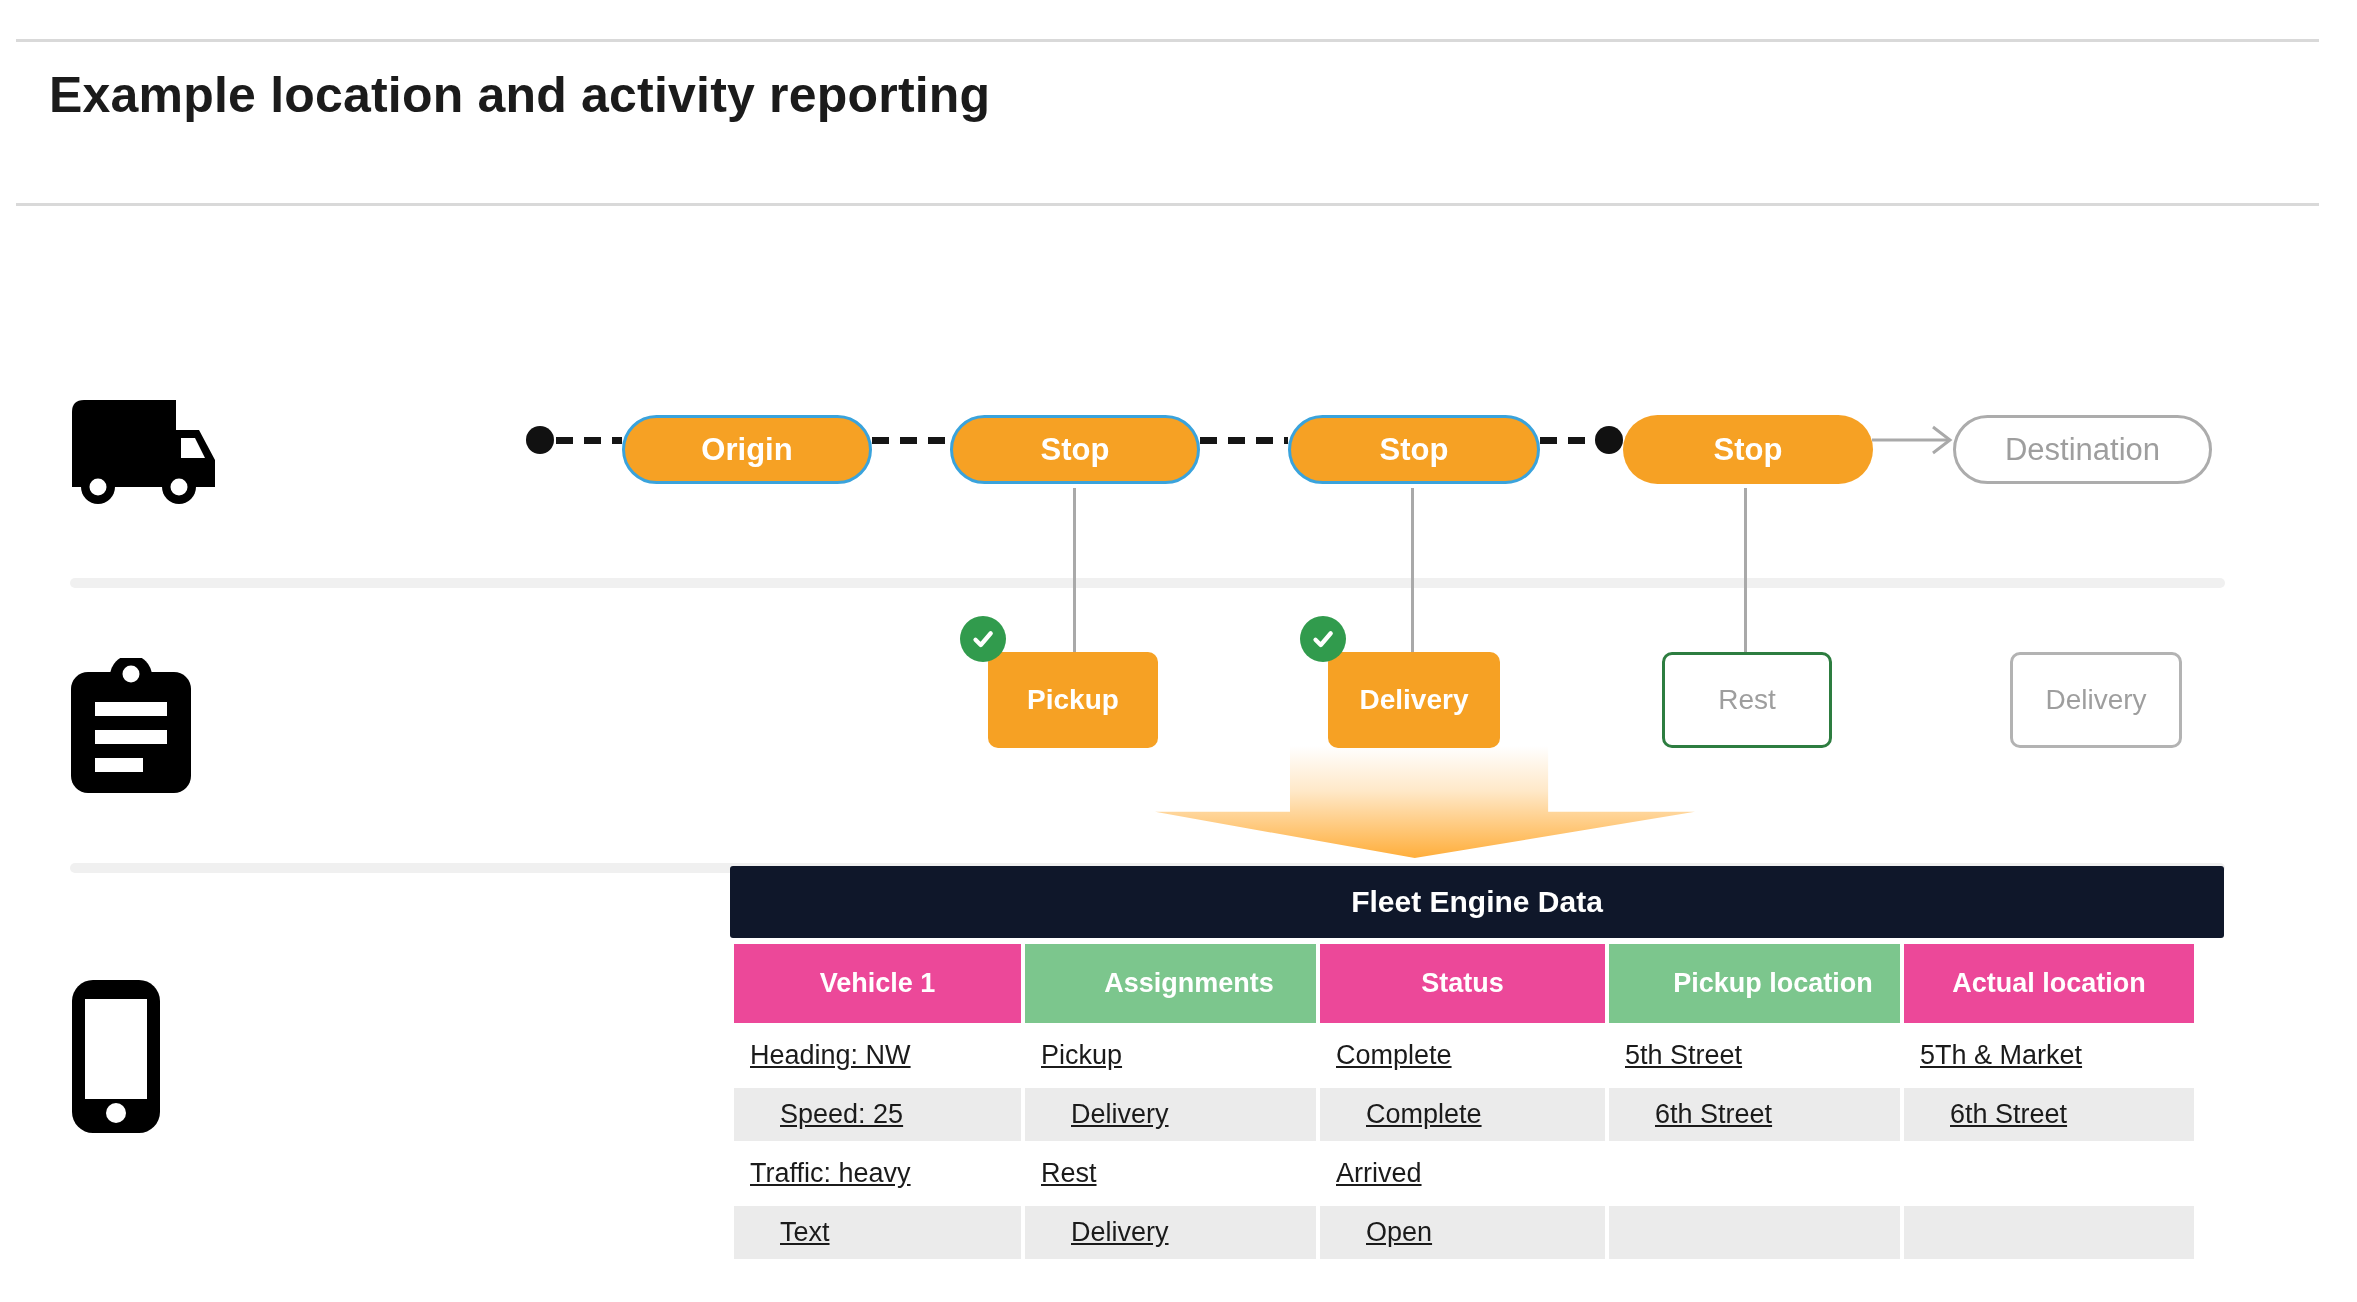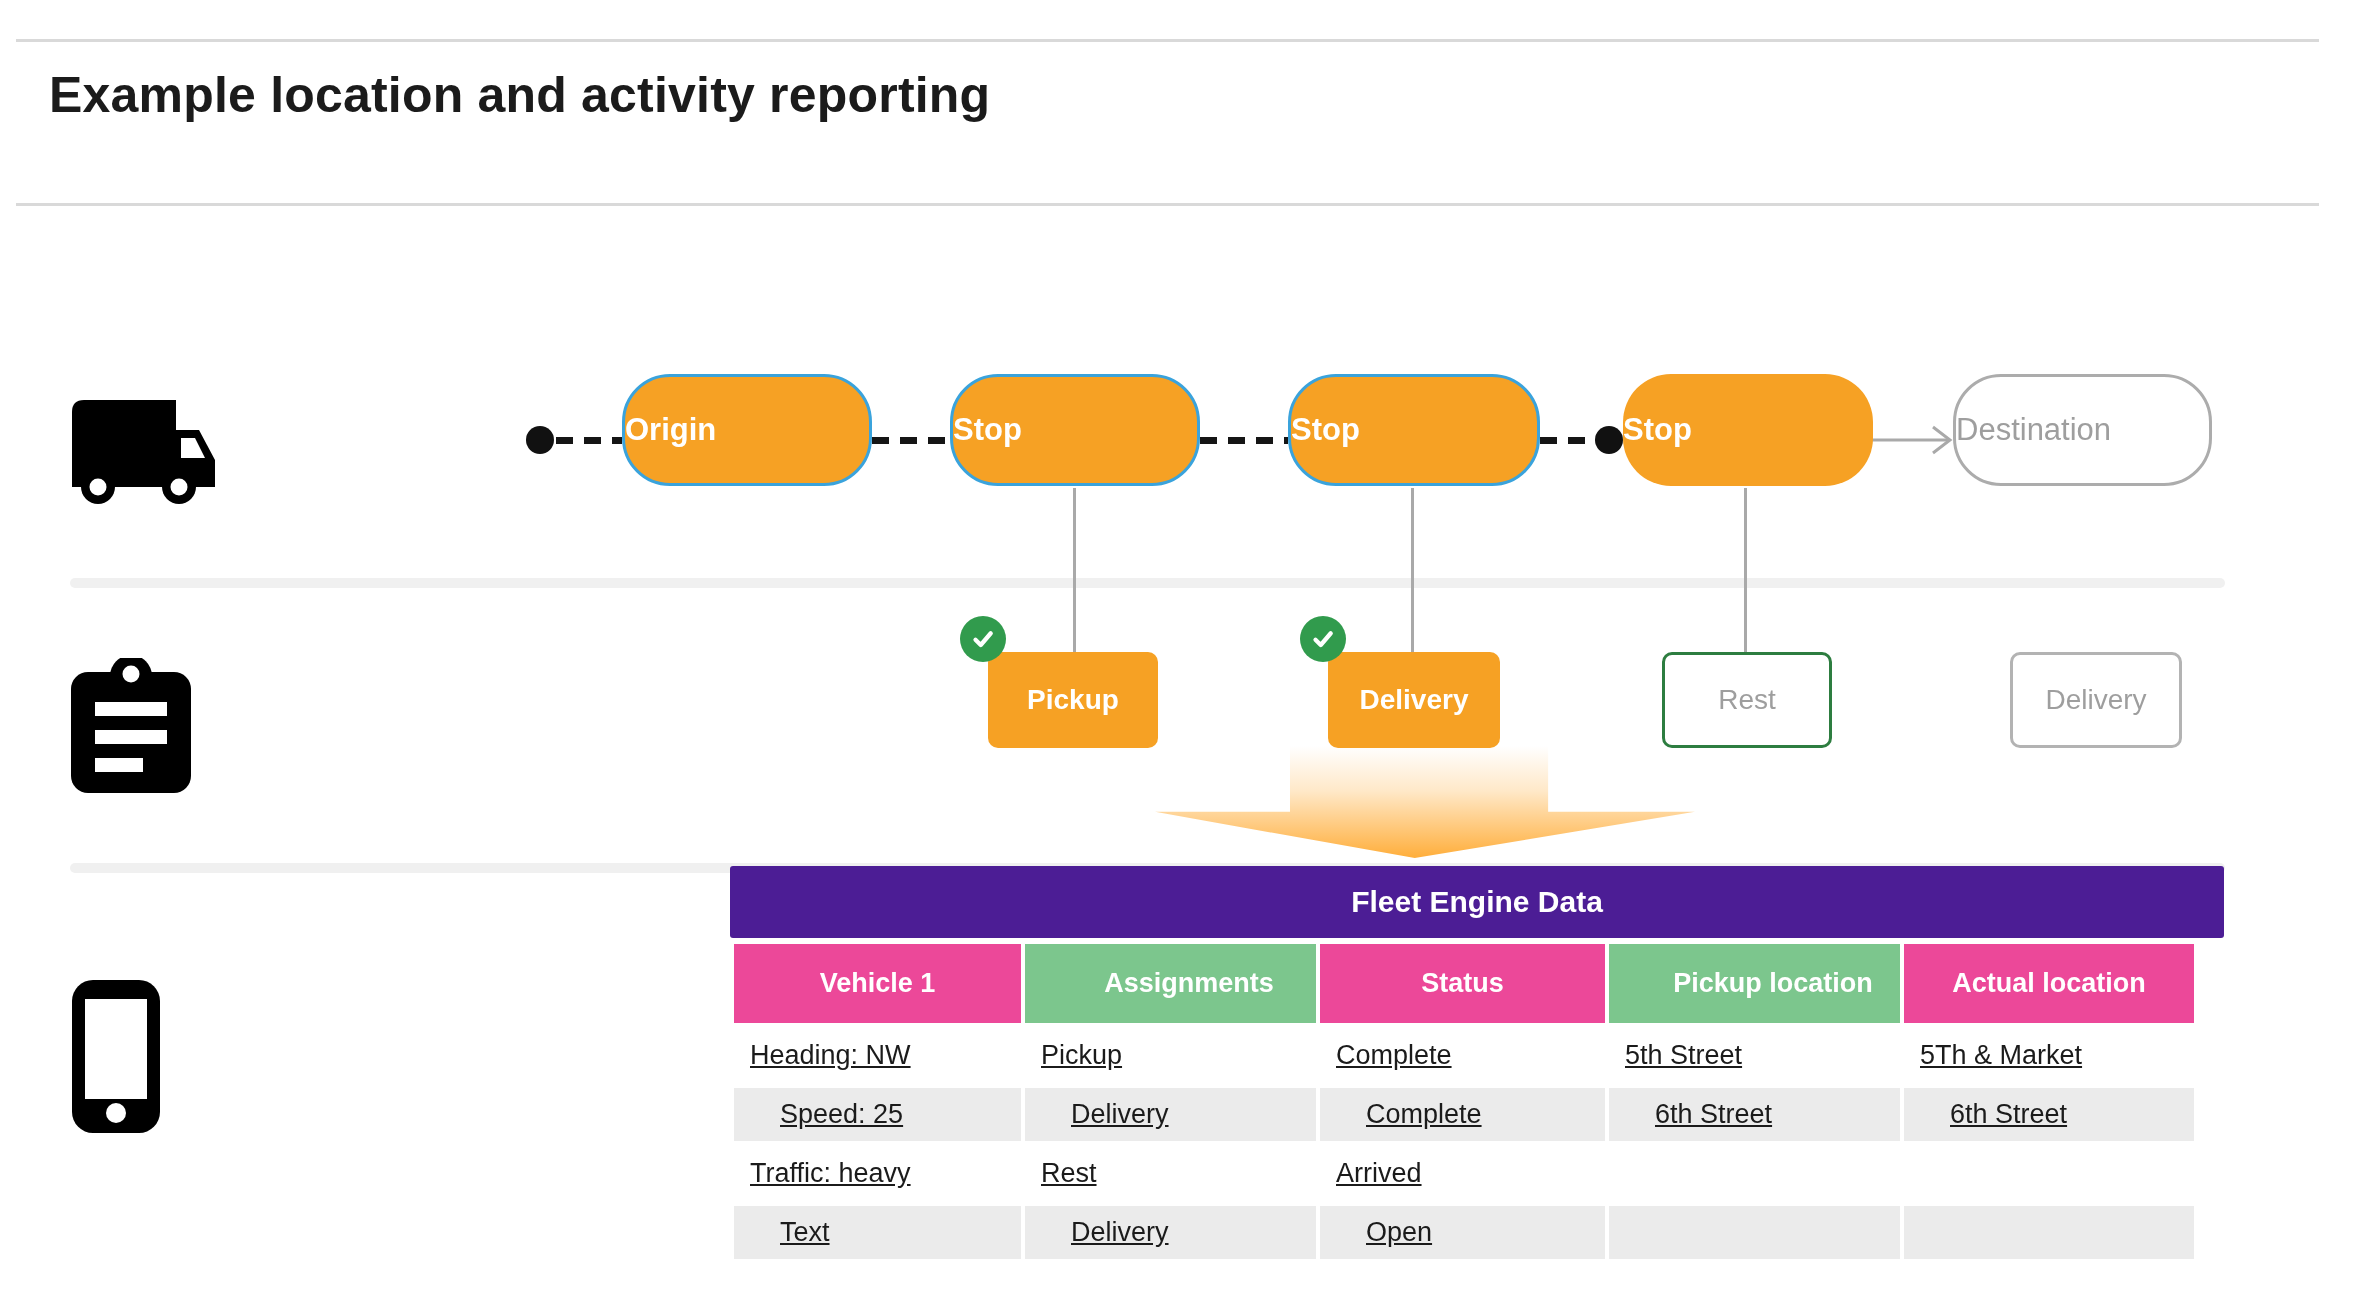--- a/index.html
+++ b/index.html
@@ -16,21 +16,21 @@
   .band { position:absolute; left:70px; width:2155px; height:10px; border-radius:6px; background:#f0f0f0; }
   .band-1 { top:578px; }
   .band-2 { top:863px; }
 
   .icon { position:absolute; }
   .icon-truck { left:62px; top:400px; }
   .icon-clipboard { left:71px; top:658px; }
   .icon-phone { left:72px; top:980px; }
 
   
-  .pill { position:absolute; top:374px; height:112px; border-radius:48px; display:flex; align-items:center; 
+  .pill { position:absolute; top:415px; height:69px; border-radius:48px; display:flex; align-items:center; justify-content:center;
           font-size:31px; font-weight:700; z-index:2; }
   .pill-visited { background:#f6a124; border:3px solid #3aa3dc; color:#fff; }
   .pill-plain   { background:#f6a124; border:none; color:#fff; }
   .pill-outline { background:#fff; border:3px solid #acacac; color:#9e9e9e; font-weight:400; }
 
   .dash-seg { position:absolute; top:437px; height:7px; z-index:1;
               background:repeating-linear-gradient(90deg,#151515 0 17px, transparent 17px 28px); }
   .route-dot { position:absolute; top:426px; width:28px; height:28px; border-radius:50%; background:#111; z-index:2; }
 
   .vline { position:absolute; top:488px; width:3px; height:165px; background:#a9a9a9; z-index:0; }
@@ -43,21 +43,21 @@
   .abox-future { background:#fff; border:3px solid #b3b3b3; color:#9e9e9e; }
 
   .badge { position:absolute; top:616px; width:46px; height:46px; border-radius:50%; background:#319b4d;
            display:flex; align-items:center; justify-content:center; z-index:3; }
 
   .flow-arrow { position:absolute; left:1155px; top:746px; width:540px; height:112px; z-index:1;
     background:linear-gradient(180deg, rgba(255,174,59,0) 0%, rgba(255,174,59,0.28) 40%, #ffae3b 100%);
     clip-path:polygon(25% 0, 72.8% 0, 72.8% 58.8%, 100% 58.8%, 48.1% 100%, 0 58.8%, 25% 58.8%); }
 
   
-  .tbl-banner { position:absolute; left:730px; top:866px; width:1494px; height:72px; background:#4c1d95; border-radius:3px;
+  .tbl-banner { position:absolute; left:730px; top:866px; width:1494px; height:72px; background:#0f172a; border-radius:3px;
                 display:flex; align-items:center; justify-content:center; color:#fff; font-size:30px; font-weight:700; z-index:2; }
   .tbl-grid { position:absolute; left:734px; top:944px; display:grid;
               grid-template-columns:287px 291px 285px 291px 290px;
               grid-template-rows:79px 53px 53px 53px 53px;
               column-gap:4px; row-gap:6px; z-index:2; }
   .th { display:flex; align-items:center; justify-content:center; color:#fff; font-size:27px; font-weight:700; }
   .g-mid { background:#ec4899; }
   .g-light { background:#7cc68d;padding-left:37px; }
   .td { display:flex; align-items:center; padding-left:16px; font-size:27px; color:#1b1b1b; background:#fff;text-decoration:underline; }
   .td.shade { background:#ebebeb;padding-left:46px; }

